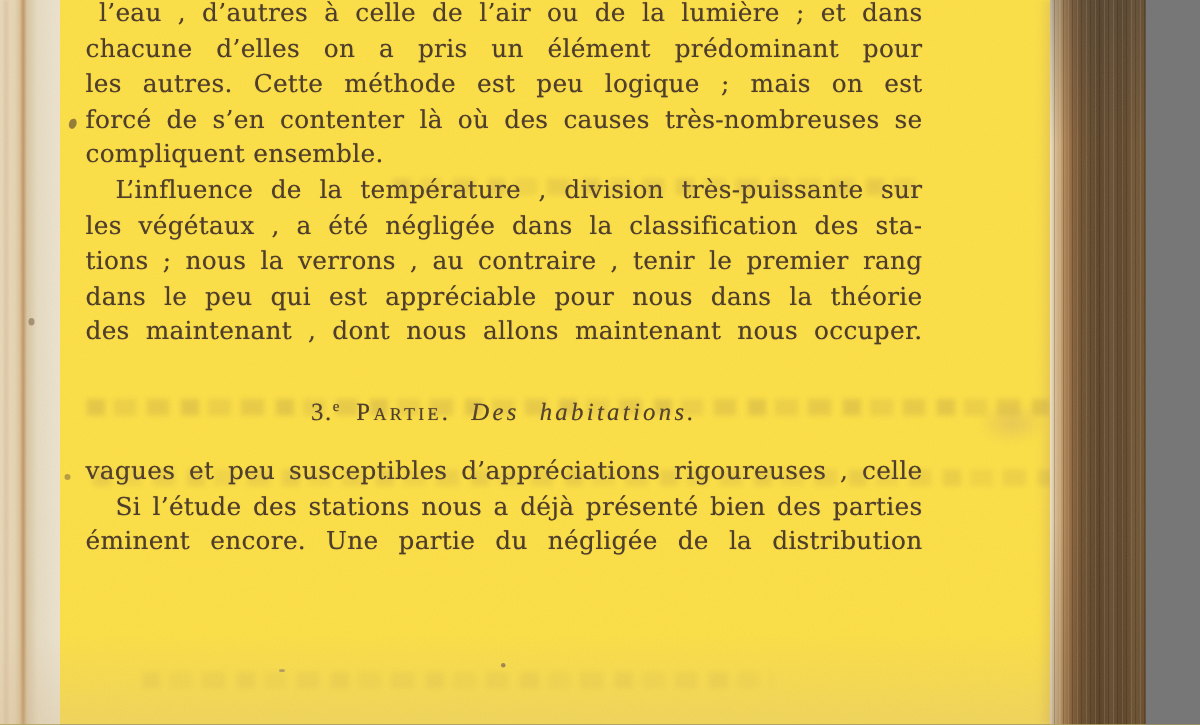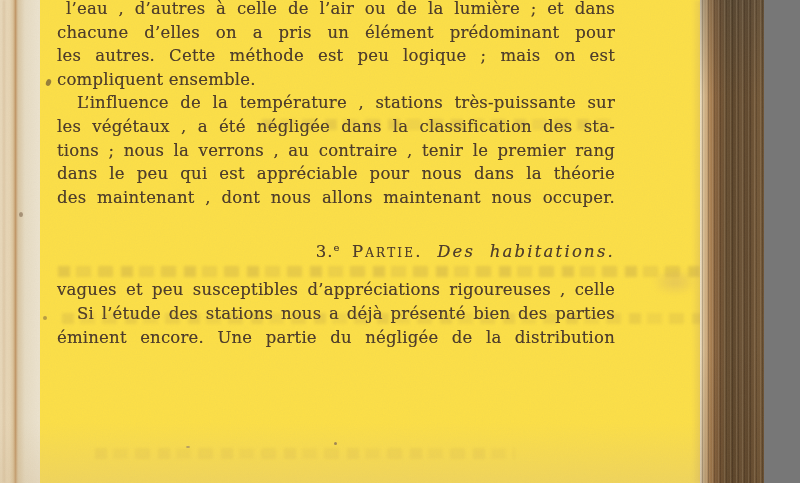--- a/index.html
+++ b/index.html
@@ -54,22 +54,23 @@
     letter-spacing:.2px;
     text-shadow:0 0 .5px rgba(75,58,40,.55);
   }
   .para{margin:0;}
   .tline{text-align:justify;text-align-last:justify;height:23.6px;overflow:visible;}
   .tline.lastfree{text-align-last:left;}
   .tline.indent{text-indent:20px;}
   .tline.hangleft{text-indent:9px;}
   #heading{
     margin:26px 0 17px 0;line-height:26px;height:26px;
-    text-align:right;color:#4b3a28;font-size:16.5px;
+    text-align:center;color:#4b3a28;font-size:16.5px;
     text-shadow:0 0 .5px rgba(75,58,40,.5);
+    font-family:Liberation Serif, serif;
   }
   #heading .num{letter-spacing:1px;}
   #heading sup{font-size:10px;vertical-align:6px;letter-spacing:0;}
   #heading .sc{font-variant:small-caps;letter-spacing:2.2px;margin-left:7px;}
   #heading .ital{font-style:italic;letter-spacing:2.2px;word-spacing:7px;margin-left:9px;}
   
   .ghost{
     position:absolute;height:11px;
     background:repeating-linear-gradient(90deg,
       rgba(134,104,68,.38) 0 12px, rgba(134,104,68,0) 12px 18px,
@@ -103,24 +104,25 @@
   <div id="gutter"></div>
   <div id="gutter-crease2"></div>
   <div id="bottom-tone"></div>
 
   <div id="textblock">
     <div id="pars-top">
         <div class="para">
           <div class="tline hangleft">l’eau , d’autres à celle de l’air ou de la lumière ; et dans</div>
           <div class="tline">chacune d’elles on a pris un élément prédominant pour</div>
           <div class="tline">les autres. Cette méthode est peu logique ; mais on est</div>
+          <div class="tline">forcé de s’en contenter là où des causes très-nombreuses se</div>
           <div class="tline lastfree">compliquent ensemble.</div>
         </div>
         <div class="para">
-          <div class="tline indent">L’influence de la température , stations très-puissante sur</div>
+          <div class="tline indent">L’influence de la température , division très-puissante sur</div>
           <div class="tline">les végétaux , a été négligée dans la classification des sta-</div>
           <div class="tline">tions ; nous la verrons , au contraire , tenir le premier rang</div>
           <div class="tline">dans le peu qui est appréciable pour nous dans la théorie</div>
           <div class="tline">des maintenant , dont nous allons maintenant nous occuper.</div>
         </div>
       </div>
 
     <div id="heading">
       <span class="num">3.</span><sup>e</sup>
       <span class="sc">Partie.</span>

